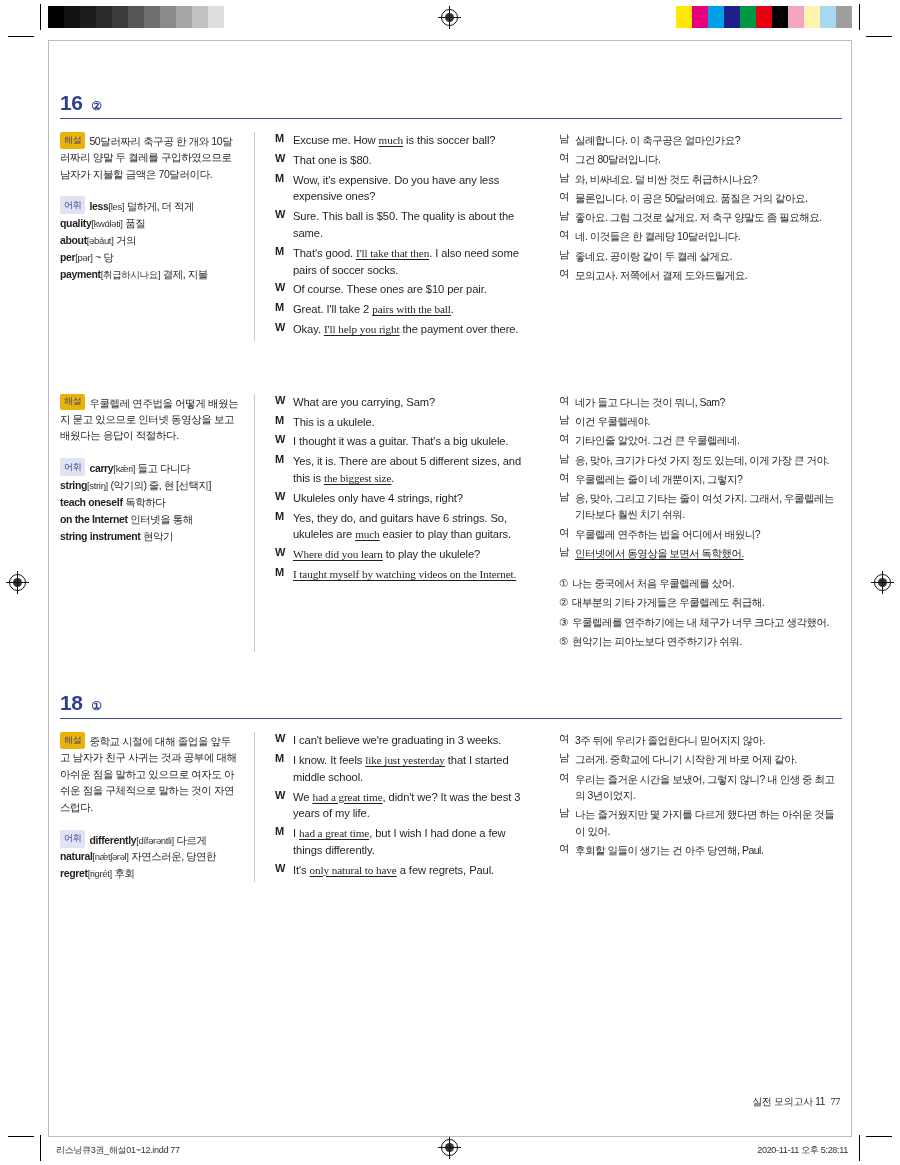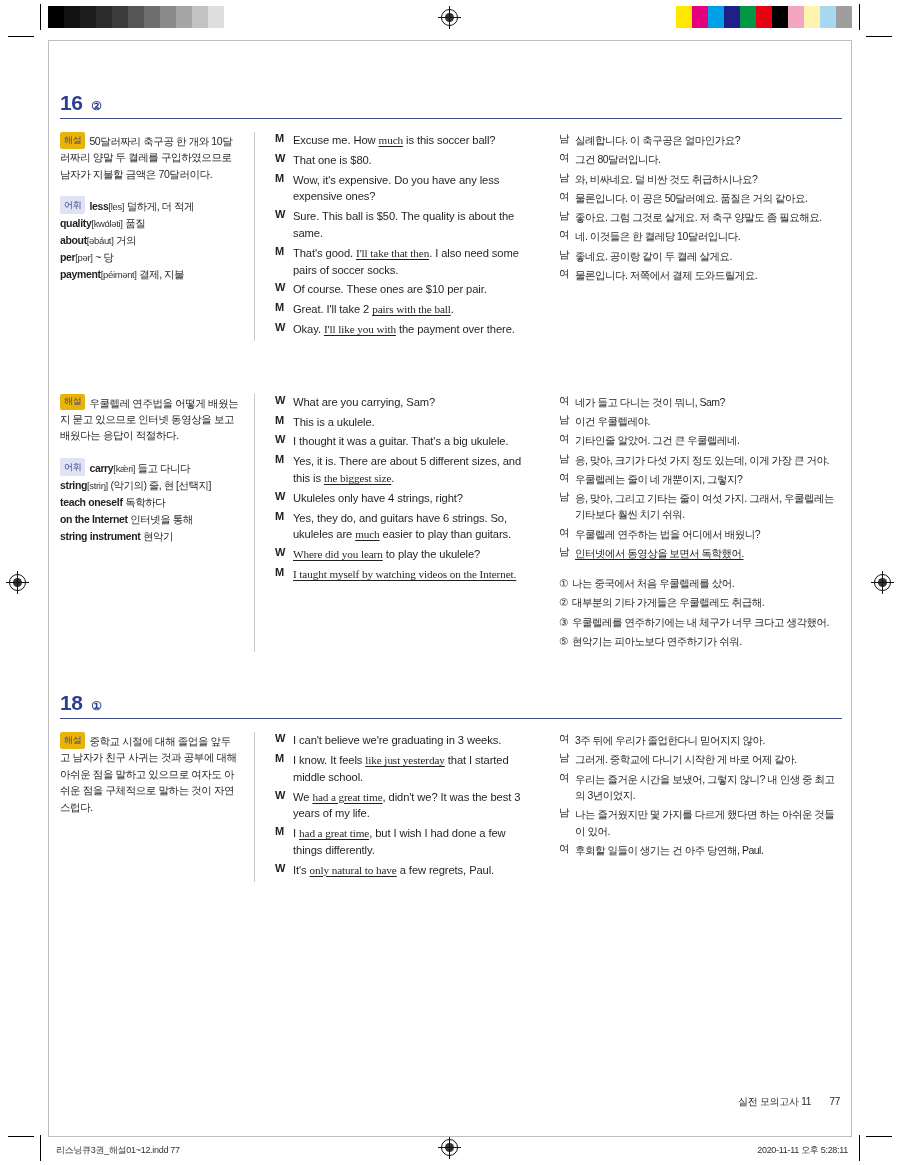--- a/index.html
+++ b/index.html
@@ -163,21 +163,21 @@
 
   
   .page-footer {
     position: absolute;
     right: 60px;
     bottom: 56px;
     font-size: 10px;
     letter-spacing: -0.3px;
     color: #231f20;
   }
-  .page-footer .pnum { margin-left: 16px; }
+  .page-footer .pnum { margin-left: 3px; font-family: Liberation Serif, serif; }
 
   .print-footer-left {
     position: absolute;
     left: 56px;
     bottom: 8px;
     font-size: 9px;
     color: #333;
     letter-spacing: -0.3px;
   }
   .print-footer-right {
@@ -255,21 +255,21 @@
         <span class="qans">②</span>
       </div>
       <div class="qbody">
         <div class="col-left">
           <div class="tagline"><span class="tag">해설</span><span class="expl-text">50달러짜리 축구공 한 개와 10달러짜리 양말 두 켤레를 구입하였으므로 남자가 지불할 금액은 70달러이다.</span></div>
           <div class="voca-block">
             <div class="voca-item"><span class="tag voca">어휘</span><b>less</b><span class="pron">[les]</span> <span class="kr">덜하게, 더 적게</span></div>
             <div class="voca-item"><b>quality</b><span class="pron">[kwɑ́ləti]</span> <span class="kr">품질</span></div>
             <div class="voca-item"><b>about</b><span class="pron">[əbáut]</span> <span class="kr">거의</span></div>
             <div class="voca-item"><b>per</b><span class="pron">[pər]</span> <span class="kr">~ 당</span></div>
-            <div class="voca-item"><b>payment</b><span class="pron">[péimənt]</span> <span class="kr">결제, 지불</span></div>
+            <div class="voca-item"><b>payment</b><span class="pron">[취급하시나요]</span> <span class="kr">결제, 지불</span></div>
           </div>
         </div>
         <div class="col-sep"></div>
         <div class="col-script">
           <div class="line">
             <span class="spk">M</span>
             <span class="utt">Excuse me. How <span class="u">much</span> is this soccer ball?</span>
           </div>
           <div class="line">
             <span class="spk">W</span>
@@ -290,21 +290,21 @@
           <div class="line">
             <span class="spk">W</span>
             <span class="utt">Of course. These ones are $10 per pair.</span>
           </div>
           <div class="line">
             <span class="spk">M</span>
             <span class="utt">Great. I'll take 2 <span class="u">pairs with the ball</span>.</span>
           </div>
           <div class="line">
             <span class="spk">W</span>
-            <span class="utt">Okay. <span class="u">I'll like you with</span> the payment over there.</span>
+            <span class="utt">Okay. <span class="u">I'll help you right</span> the payment over there.</span>
           </div>
         </div>
         <div class="col-trans">
           <div class="tline">
             <span class="tspk">남</span>
             <span class="ttxt">실례합니다. 이 축구공은 얼마인가요?</span>
           </div>
           <div class="tline">
             <span class="tspk">여</span>
             <span class="ttxt">그건 80달러입니다.</span>
@@ -324,21 +324,21 @@
           <div class="tline">
             <span class="tspk">여</span>
             <span class="ttxt">네. 이것들은 한 켤레당 10달러입니다.</span>
           </div>
           <div class="tline">
             <span class="tspk">남</span>
             <span class="ttxt">좋네요. 공이랑 같이 두 켤레 살게요.</span>
           </div>
           <div class="tline">
             <span class="tspk">여</span>
-            <span class="ttxt">물론입니다. 저쪽에서 결제 도와드릴게요.</span>
+            <span class="ttxt">모의고사. 저쪽에서 결제 도와드릴게요.</span>
           </div>
         </div>
       </div>
     </div>
     <div class="qblock" style="margin-bottom: 40px;">
       <div class="qbody">
         <div class="col-left">
           <div class="tagline"><span class="tag">해설</span><span class="expl-text">우쿨렐레 연주법을 어떻게 배웠는지 묻고 있으므로 인터넷 동영상을 보고 배웠다는 응답이 적절하다.</span></div>
           <div class="voca-block">
             <div class="voca-item"><span class="tag voca">어휘</span><b>carry</b><span class="pron">[kǽri]</span> <span class="kr">들고 다니다</span></div>
@@ -438,20 +438,25 @@
       </div>
     </div>
     <div class="qblock">
       <div class="qhead">
         <span class="qnum">18</span>
         <span class="qans">①</span>
       </div>
       <div class="qbody">
         <div class="col-left">
           <div class="tagline"><span class="tag">해설</span><span class="expl-text">중학교 시절에 대해 졸업을 앞두고 남자가 친구 사귀는 것과 공부에 대해 아쉬운 점을 말하고 있으므로 여자도 아쉬운 점을 구체적으로 말하는 것이 자연스럽다.</span></div>
+          <div class="voca-block">
+            <div class="voca-item"><span class="tag voca">어휘</span><b>differently</b><span class="pron">[dífərəntli]</span> <span class="kr">다르게</span></div>
+            <div class="voca-item"><b>natural</b><span class="pron">[nǽtʃərəl]</span> <span class="kr">자연스러운, 당연한</span></div>
+            <div class="voca-item"><b>regret</b><span class="pron">[rigrét]</span> <span class="kr">후회</span></div>
+          </div>
         </div>
         <div class="col-sep"></div>
         <div class="col-script">
           <div class="line">
             <span class="spk">W</span>
             <span class="utt">I can't believe we're graduating in 3 weeks.</span>
           </div>
           <div class="line">
             <span class="spk">M</span>
             <span class="utt">I know. It feels <span class="u">like just yesterday</span> that I started middle school.</span>

